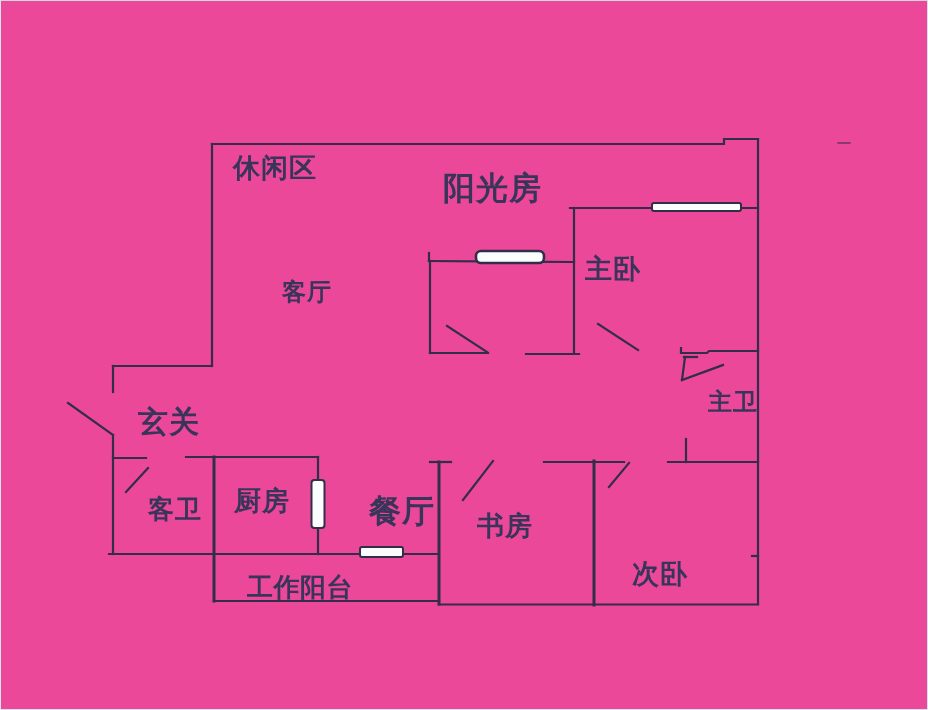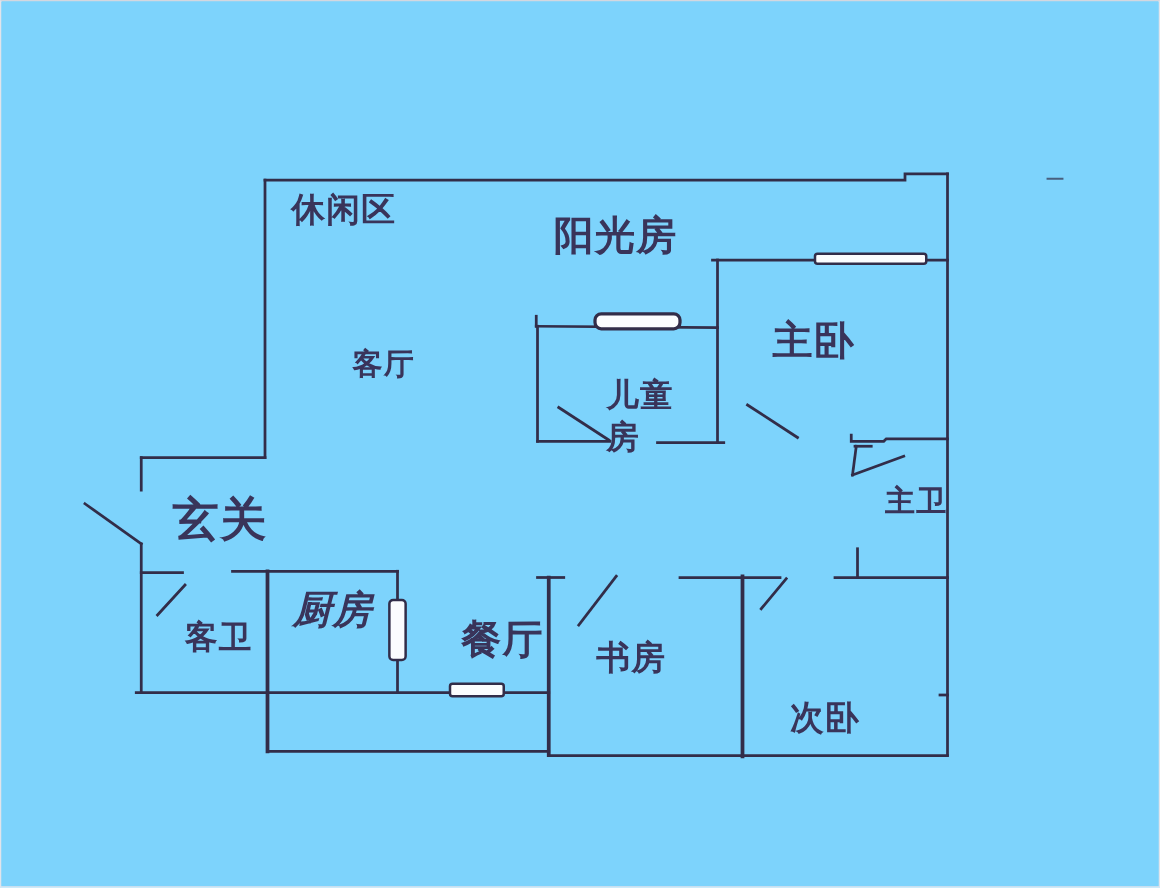--- a/index.html
+++ b/index.html
@@ -1,42 +1,42 @@
 <!DOCTYPE html>
 <html><head>
 <meta charset="utf-8">
 <style>
   html,body{margin:0;padding:0;background:#ffffff;}
   #stage{
     position:relative;
     width:928px;height:710px;
     box-sizing:border-box;
-    background:#7dd3fc;
+    background:#ec4899;
     border:1px solid #e1e4eb;
     border-top-color:#d4d7df;
     overflow:hidden;
     font-family:"Liberation Serif", serif;
   }
   #plan-svg{position:absolute;left:0;top:0;}
   .room-label{
     position:absolute;
     color:#39345a;
     font-weight:bold;
     white-space:pre-line;
     line-height:1.22;
     letter-spacing:1px;
   }
   .rl-leisure     {left:232px;top:151px;font-size:27px;}
   .rl-sunroom     {left:442px;top:168px;font-size:32px;}
   .rl-living      {left:281px;top:277px;font-size:24px;}
-  .rl-master      {left:617px;top:252px;font-size:32px;}
+  .rl-master      {left:584px;top:252px;font-size:27px;}
   .rl-kids        {left:484px;top:299px;font-size:26px;width:60px;line-height:1.27;}
-  .rl-entry       {left:137px;top:393px;font-size:37px;}
+  .rl-entry       {left:137px;top:403px;font-size:30px;}
   .rl-guestbath   {left:147px;top:495px;font-size:26px;font-family:Liberation Mono, monospace;}
-  .rl-kitchen     {left:233px;top:468px;font-size:31px;font-style:italic;}
+  .rl-kitchen     {left:233px;top:484px;font-size:27px;}
   .rl-dining      {left:368px;top:491px;font-size:32px;}
   .rl-study       {left:476px;top:509px;font-size:27px;}
   .rl-bedroom2    {left:631px;top:512px;font-size:27px;margin-top:45px;}
   .rl-masterbath  {left:707px;top:387px;font-size:24px;text-align:center;}
   .rl-balcony     {left:246px;top:571px;font-size:26px;letter-spacing:0.5px;}
 </style>
 </head>
 <body>
 
 <div id="stage">
@@ -95,22 +95,21 @@
     <rect x="475" y="250" width="68" height="12" rx="5" fill="#fbfcfe" stroke-width="2.6"></rect>
     <rect x="651" y="202" width="89" height="8" rx="2" fill="#fbfcfe" stroke-width="2"></rect>
     <rect x="359" y="546" width="43" height="10" rx="2" fill="#fbfcfe" stroke-width="2"></rect>
     <rect x="310.5" y="479" width="13" height="48" rx="3" fill="#fbfcfe" stroke-width="2"></rect>
   </svg>
 
   <div class="room-label rl-leisure">休闲区</div>
   <div class="room-label rl-sunroom">阳光房</div>
   <div class="room-label rl-living">客厅</div>
   <div class="room-label rl-master">主卧</div>
-  <div class="room-label rl-kids">儿童
-房</div>
   <div class="room-label rl-entry">玄关</div>
   <div class="room-label rl-guestbath">客卫</div>
   <div class="room-label rl-kitchen">厨房</div>
   <div class="room-label rl-dining">餐厅</div>
   <div class="room-label rl-study">书房</div>
   <div class="room-label rl-bedroom2">次卧</div>
   <div class="room-label rl-masterbath">主卫</div>
+  <div class="room-label rl-balcony">工作阳台</div>
 </div>
 
 </body></html>

